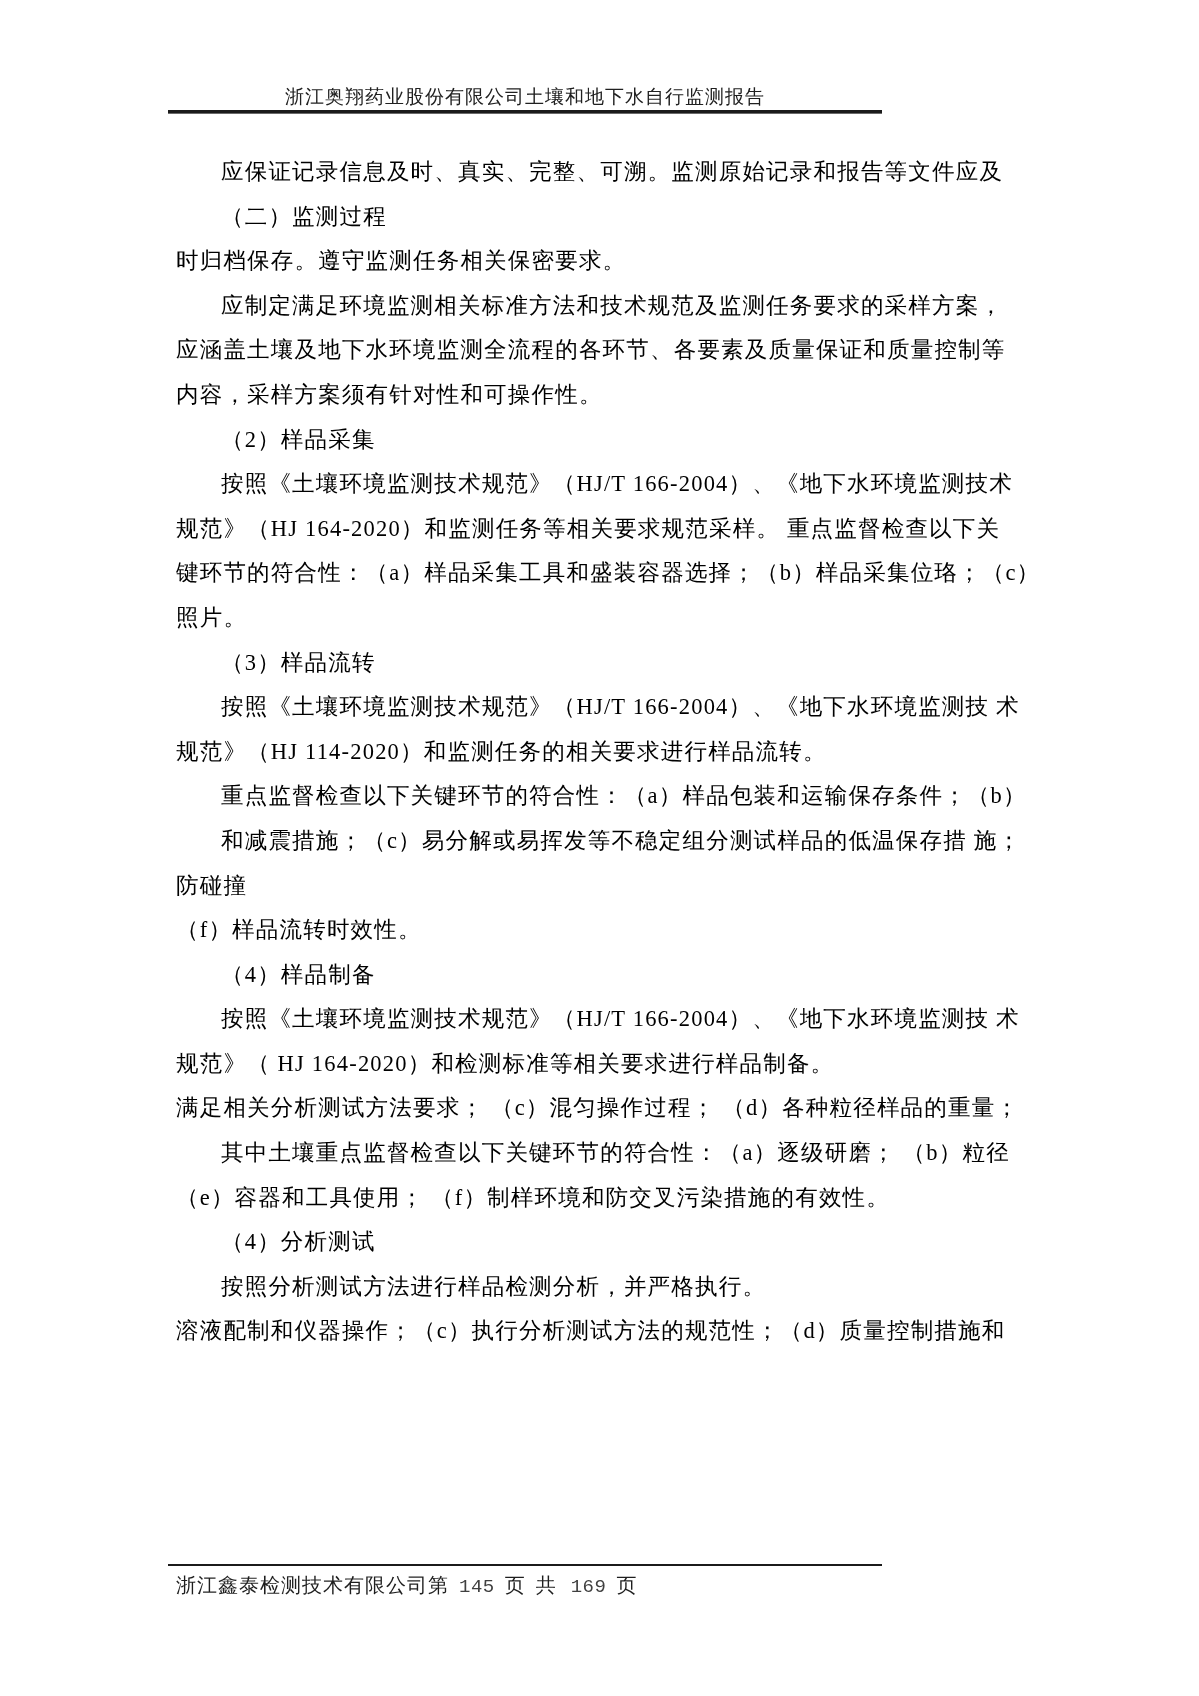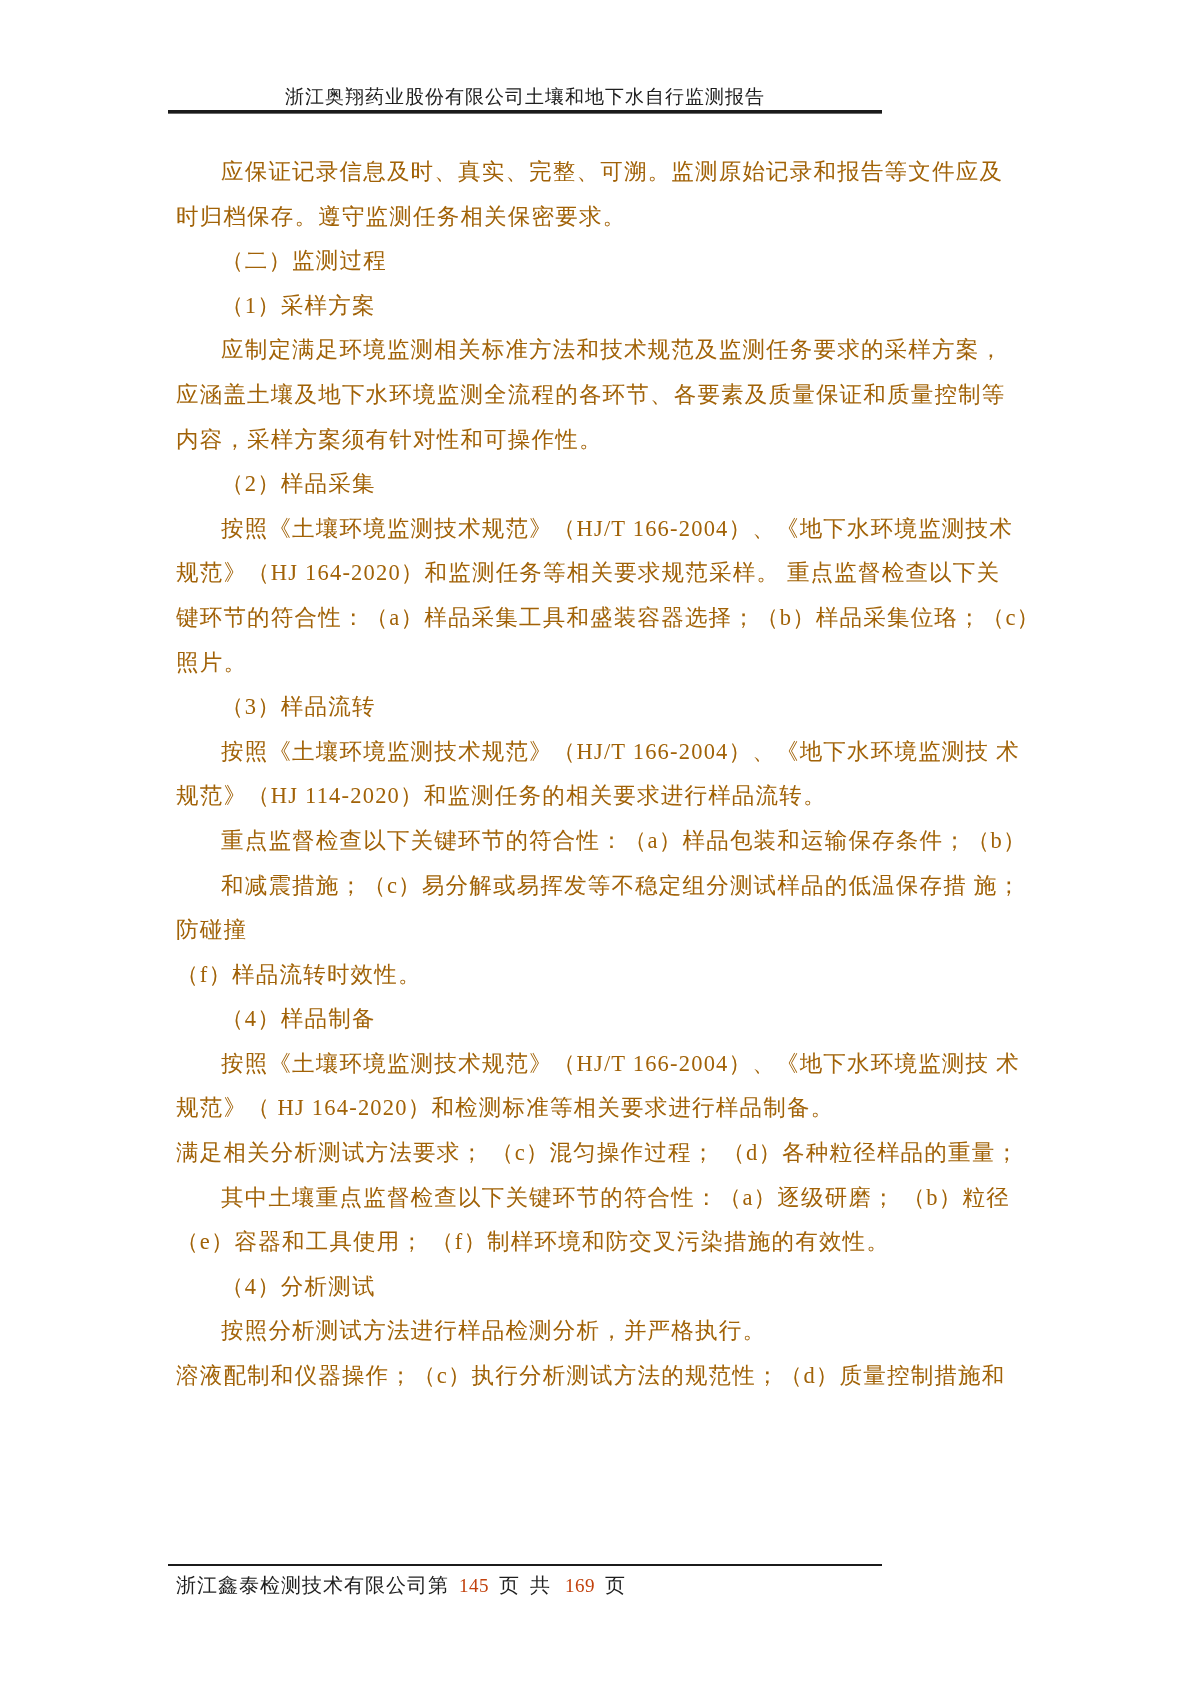--- a/index.html
+++ b/index.html
@@ -41,21 +41,21 @@
     top: 150px;
     left: 176px;
     width: 866px;
   }
   .line {
     height: 44.6px;
     line-height: 44.6px;
     font-size: 22.5px;
     letter-spacing: 1.2px;
     white-space: nowrap;
-    color: #a16207;
+    color: #000000;
   }
   .line.ind {
     padding-left: 45px;
   }
   .footer-rule {
     position: absolute;
     top: 1564px;
     left: 168px;
     right: 162px;
     height: 2px;
@@ -74,40 +74,39 @@
     color: #1e1e1e;
   }
   .footer-page {
     font-size: 20px;
     white-space: nowrap;
   }
   .footer-page .seg {
     margin: 0 4px;
   }
   .pgnum {
-    font-family: Liberation Serif, serif;
+    font-family: Liberation Mono, monospace;
     font-size: 19px;
     letter-spacing: 0.5px;
-    color: #c2410c;
+    color: #404040;
   }
 </style>
 </head>
 <body>
 
 <div class="page">
 
   <div class="header-title">浙江奥翔药业股份有限公司土壤和地下水自行监测报告</div>
 
   <div class="header-rule"></div>
 
   <div class="bodytext">
       <div class="line ind">应保证记录信息及时、真实、完整、可溯。监测原始记录和报告等文件应及</div>
+      <div class="line ind">（二）监测过程</div>
       <div class="line">时归档保存。遵守监测任务相关保密要求。</div>
-      <div class="line ind">（二）监测过程</div>
-      <div class="line ind">（1）采样方案</div>
       <div class="line ind">应制定满足环境监测相关标准方法和技术规范及监测任务要求的采样方案，</div>
       <div class="line">应涵盖土壤及地下水环境监测全流程的各环节、各要素及质量保证和质量控制等</div>
       <div class="line">内容，采样方案须有针对性和可操作性。</div>
       <div class="line ind">（2）样品采集</div>
       <div class="line ind">按照《土壤环境监测技术规范》（HJ/T 166-2004）、《地下水环境监测技术</div>
       <div class="line">规范》（HJ 164-2020）和监测任务等相关要求规范采样。 重点监督检查以下关</div>
       <div class="line">键环节的符合性：（a）样品采集工具和盛装容器选择；（b）样品采集位珞；（c）</div>
       <div class="line">照片。</div>
       <div class="line ind">（3）样品流转</div>
       <div class="line ind">按照《土壤环境监测技术规范》（HJ/T 166-2004）、《地下水环境监测技 术</div>

